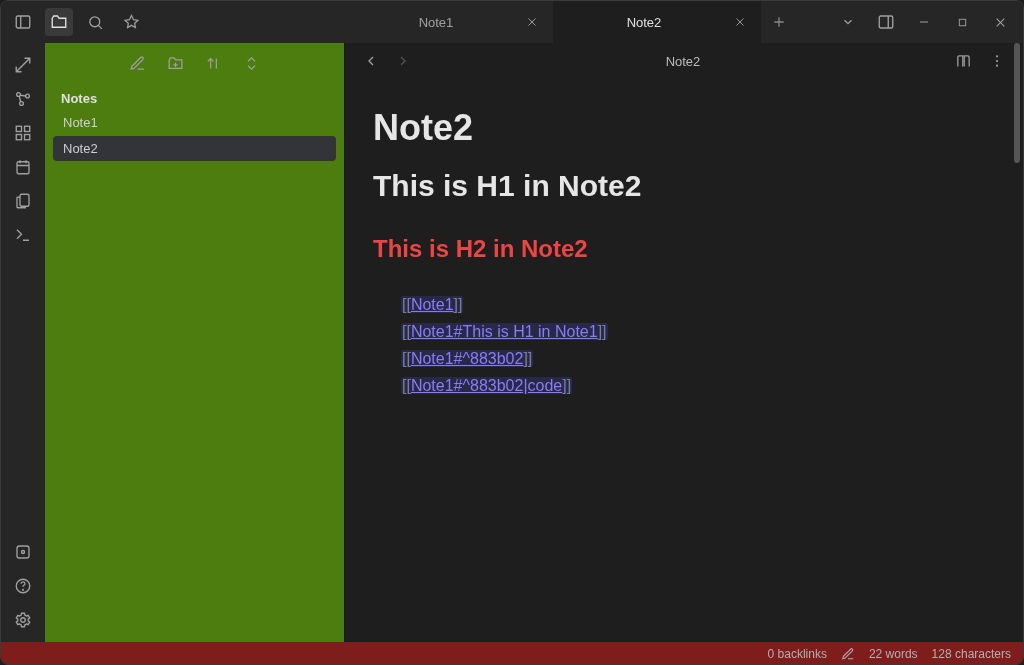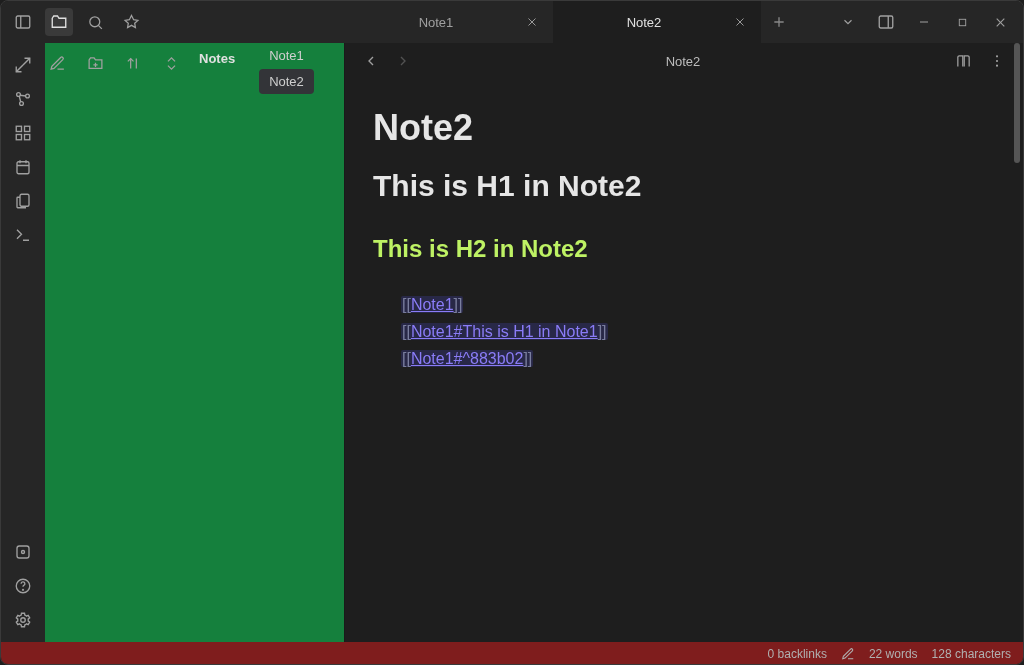--- a/index.html
+++ b/index.html
@@ -56,22 +56,22 @@
 .main { display:flex; height: calc(665px - 42px - 24px); }
 .ribbon {
   width: 44px;
   background: #262626;
   display:flex; flex-direction:column; align-items:center;
   padding-top:8px; gap:6px;
 }
 .ribbon-bottom { margin-top:auto; display:flex;flex-direction:column;gap:6px; padding-bottom:8px;}
 .sidebar {
   width: 300px;
-  background: #15803d;
-  display:flex; flex-direction:row;
+  background: #4d7c0f;
+  display:flex; flex-direction:column;
   border-right: 1px solid #1a1a1a;
 }
 .sidebar-toolbar {
   height: 40px;
   display:flex; align-items:center; justify-content:center; gap:14px;
   color:#a0a0a0;
 }
 .sidebar-toolbar .icon-btn { width:24px;height:24px;}
 .sidebar-header {
   padding: 8px 16px 4px;
@@ -103,21 +103,21 @@
   overflow-y:auto;
   padding: 12px 28px 40px;
 }
 .inline-title {
   font-size: 36px;
   font-weight:700;
   color:#e6e6e6;
   margin: 16px 0 20px;
 }
 .doc-h1 { font-size:30px; font-weight:700; color:#e6e6e6; margin: 14px 0 32px;}
-.doc-h2 { font-size:24px; font-weight:700; color:#bef264; margin: 16px 0 30px;}
+.doc-h2 { font-size:24px; font-weight:700; color:#ef4444; margin: 16px 0 30px;}
 .link-line { margin: 3px 0; font-size:16px; line-height:1.5;padding-left:28px; }
 .link-wrap {
   background: rgba(60,60,150,0.35);
   border-radius:2px;
   padding:0 1px;
 }
 .br { color:#7a7e9e; }
 .lk { color:#8a7cf7; text-decoration:underline; cursor:pointer;}
 .statusbar {
   height:24px;
@@ -358,20 +358,21 @@
         </div>
       </div>
     </div>
     <div class="editor-body">
       <div class="inline-title">Note2</div>
       <div class="doc-h1">This is H1 in Note2</div>
       <div class="doc-h2">This is H2 in Note2</div>
       <div class="link-line"><span class="link-wrap"><span class="br">[[</span><span class="lk">Note1</span><span class="br">]]</span></span></div>
       <div class="link-line"><span class="link-wrap"><span class="br">[[</span><span class="lk">Note1#This is H1 in Note1</span><span class="br">]]</span></span></div>
       <div class="link-line"><span class="link-wrap"><span class="br">[[</span><span class="lk">Note1#^883b02</span><span class="br">]]</span></span></div>
+      <div class="link-line"><span class="link-wrap"><span class="br">[[</span><span class="lk">Note1#^883b02|code</span><span class="br">]]</span></span></div>
     </div>
   </div>
 </div>
 
 <div class="statusbar">
   <div class="sb-item">0 backlinks</div>
   <div class="sb-item">
     <svg width="14" height="14" viewBox="0 0 24 24" fill="none" stroke="currentColor" stroke-width="1.8">
         <path d="M12 20h9"></path>
         <path d="M16.5 3.5a2 2 0 0 1 3 3L7 19l-4 1 1-4z"></path>

